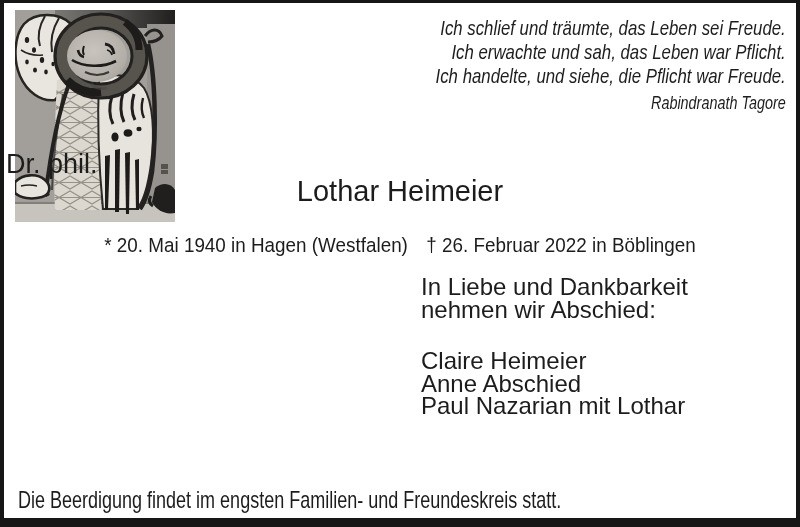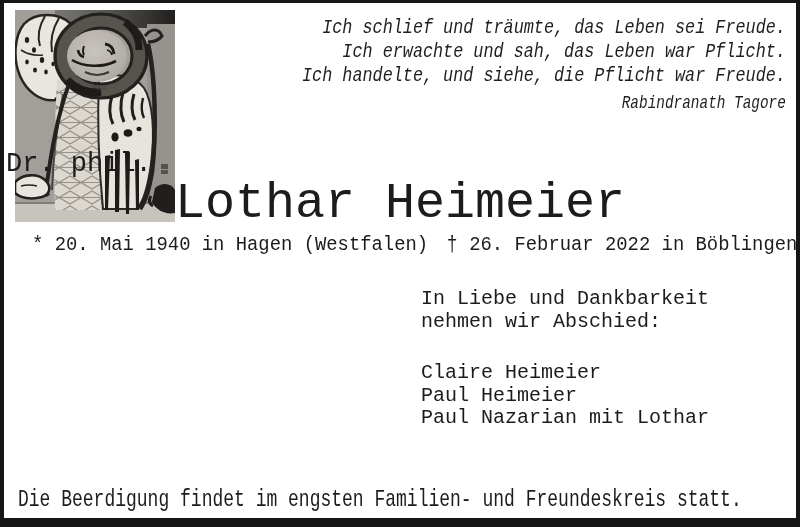--- a/index.html
+++ b/index.html
@@ -1,21 +1,21 @@
 <!DOCTYPE html>
 <html><head>
 <meta charset="utf-8">
 <style>
   html,body{margin:0;padding:0;background:#ffffff;}
   .page{
     position:relative;
     width:800px;height:527px;
     background:#ffffff;
     overflow:hidden;
-    font-family:Liberation Mono, monospace;
+    font-family:Liberation Sans, sans-serif;
     color:#1c1c1c;
   }
   
   .frame-top{position:absolute;top:0;left:0;width:100%;height:3px;background:#161616;}
   .frame-left{position:absolute;top:0;left:0;width:4px;height:100%;background:#161616;}
   .frame-right{position:absolute;top:0;right:0;width:4px;height:100%;background:#161616;}
   .bottom-bar{position:absolute;bottom:0;left:0;width:100%;height:9px;background:#161616;}
 
   
   .artwork{position:absolute;left:15px;top:10px;width:160px;height:212px;}
@@ -26,29 +26,29 @@
     position:absolute;top:16px;right:14px;
     text-align:right;font-style:italic;
     font-size:21px;line-height:24px;
     transform:scaleX(0.80);transform-origin:100% 0;
     white-space:nowrap;color:#1e1e1e;
   }
   .quote .attribution{font-size:18px;margin-top:3px;}
 
   
   .acad-title{position:absolute;left:6px;top:149px;width:100%;text-align:left;font-size:27px;}
-  .deceased-name{position:absolute;left:0;top:175px;width:100%;text-align:center;font-size:50px;}
+  .deceased-name{position:absolute;left:0;top:175px;width:100%;text-align:center;font-size:29px;}
   .dates{
     position:absolute;left:0;top:233px;width:100%;text-align:center;
     font-size:20.5px;transform:scaleX(0.92);transform-origin:50% 0;white-space:nowrap;
   }
   .dates .death{margin-left:20px;}
 
   
-  .farewell{position:absolute;left:421px;top:287px;font-size:20px;}
+  .farewell{position:absolute;left:421px;top:275px;font-size:24px;}
   .farewell-intro div{line-height:23px;}
   .mourners{margin-top:29px;}
   .mourners div{line-height:22.5px;}
 
   
   .funeral-notice{
     position:absolute;left:18px;top:486px;
     font-size:24px;white-space:nowrap;
     transform:scaleX(0.75);transform-origin:0 0;
   }
@@ -160,21 +160,21 @@
     <span class="birth">* 20. Mai 1940 in Hagen (Westfalen)</span><span class="death">† 26. Februar 2022 in Böblingen</span>
   </div>
 
   <div class="farewell">
     <div class="farewell-intro">
       <div>In Liebe und Dankbarkeit</div>
       <div>nehmen wir Abschied:</div>
     </div>
     <div class="mourners">
       <div>Claire Heimeier</div>
-      <div>Paul Heimeier</div>
+      <div>Anne Abschied</div>
       <div>Paul Nazarian mit Lothar</div>
     </div>
   </div>
 
   <div class="funeral-notice">Die Beerdigung findet im engsten Familien- und Freundeskreis statt.</div>
 
   <div class="bottom-bar"></div>
 </div>
 
 </body></html>

